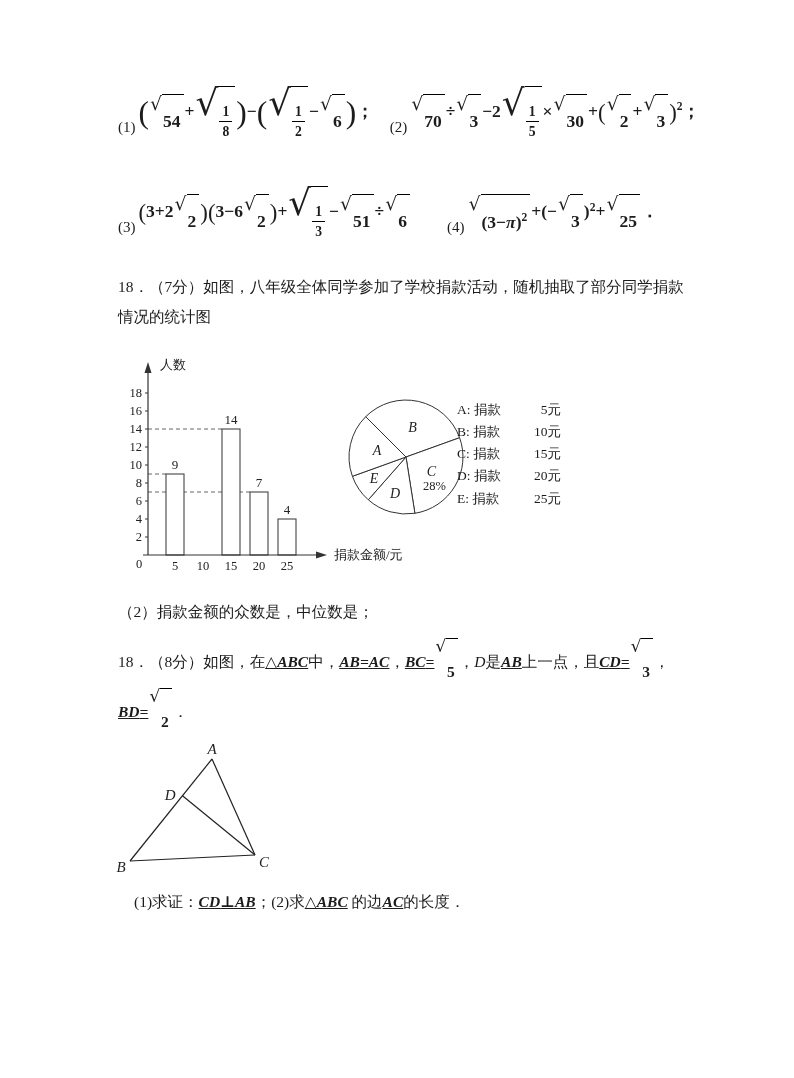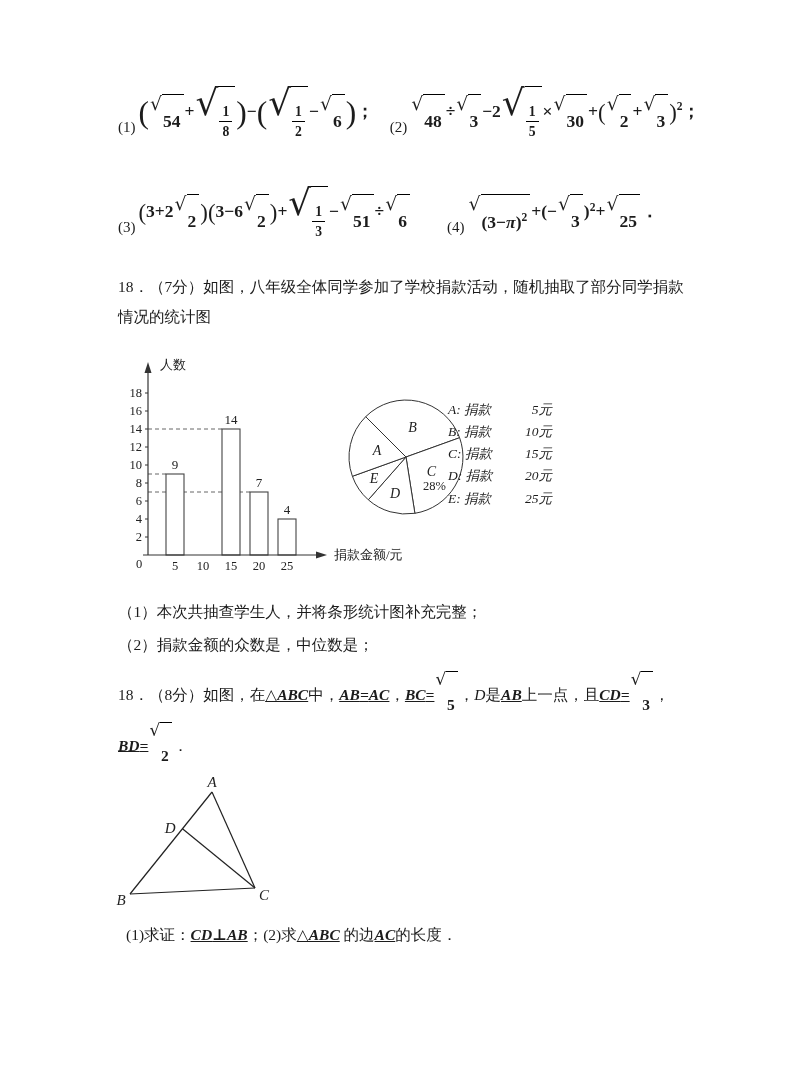--- a/index.html
+++ b/index.html
@@ -27,28 +27,28 @@
   .sqrt{display:inline-flex;align-items:flex-start;vertical-align:middle;margin:0 1px;}
   .sqrt-sign{line-height:0.98;font-weight:400;font-size:1.08em;font-family:"DejaVu Sans",sans-serif;}
   .sqrt.tall .sqrt-sign{font-size:2.05em;line-height:0.92;}
   .sqrt-rad{border-top:1.4px solid #000;padding:16px 3px 0 1px;display:inline-block;font-weight:700;}
 
   
   .p18-title{margin:32px 0 0;line-height:1.95;}
   .charts{position:relative;height:250px;margin-top:12px;}
   #barchart{position:absolute;left:0;top:0;}
   #piechart{position:absolute;left:222px;top:40px;}
-  .legend{position:absolute;left:330px;top:54px;font-size:13.5px;font-style:italic;}
+  .legend{position:absolute;left:339px;top:54px;font-size:13.5px;}
   .legend-row{display:flex;justify-content:space-between;width:104px;line-height:1.65;}
   .questions p{margin:0;line-height:2.15;}
 
   
   .p19{margin:10px 0 0;line-height:2.15;}
   #triangle{display:block;margin:4px 0 0 -6px;}
-  .p19b{margin:2px 8px 0;line-height:2.15;}
+  .p19b{margin:2px 16px 0;line-height:2.15;}
 
   svg text{font-family:"Liberation Serif","DejaVu Serif",serif;fill:#222;}
 </style>
 </head>
 <body>
 
 <div class="page">
   <div class="content">
 
     <div class="f-row">
@@ -68,21 +68,21 @@
                 <span class="fnum">1</span>
                 <span class="fden">2</span>
               </span></span>
           </span><span class="tok-txt">−</span><span class="sqrt">
             <span class="sqrt-sign">√</span>
             <span class="sqrt-rad"><span class="tok-txt">6</span></span>
           </span><span class="tok-big">)</span><span class="tok-txt">；</span></span>
       <span class="f-label gap">(2)</span>
       <span class="formula mathbold"><span class="sqrt">
             <span class="sqrt-sign">√</span>
-            <span class="sqrt-rad"><span class="tok-txt">48</span></span>
+            <span class="sqrt-rad"><span class="tok-txt">70</span></span>
           </span><span class="tok-txt">÷</span><span class="sqrt">
             <span class="sqrt-sign">√</span>
             <span class="sqrt-rad"><span class="tok-txt">3</span></span>
           </span><span class="tok-txt">−2</span><span class="sqrt tall">
             <span class="sqrt-sign">√</span>
             <span class="sqrt-rad"><span class="frac">
                 <span class="fnum">1</span>
                 <span class="fden">5</span>
               </span></span>
           </span><span class="tok-txt">×</span><span class="sqrt">
@@ -208,21 +208,20 @@
             <span>20元</span>
           </div>
           <div class="legend-row">
             <span>E: 捐款</span>
             <span>25元</span>
           </div>
         </div>
     </div>
 
     <div class="questions">
-      <p>（1）本次共抽查学生人，并将条形统计图补充完整；</p>
       <p>（2）捐款金额的众数是，中位数是；</p>
     </div>
 
     <p class="p19"><span class="tok-txt">18．（8分）如图，在</span><span class="tok-bi">△ABC</span><span class="tok-txt">中，</span><span class="tok-bi">AB</span><span class="tok-bi">=</span><span class="tok-bi">AC</span><span class="tok-txt">，</span><span class="tok-bi">BC</span><span class="tok-bi">=</span><span class="sqrt">
           <span class="sqrt-sign">√</span>
           <span class="sqrt-rad"><span class="tok-txt">5</span></span>
         </span><span class="tok-txt">，</span><span class="tok-it">D</span><span class="tok-txt">是</span><span class="tok-bi">AB</span><span class="tok-txt">上一点，且</span><span class="tok-bi">CD</span><span class="tok-bi">=</span><span class="sqrt">
           <span class="sqrt-sign">√</span>
           <span class="sqrt-rad"><span class="tok-txt">3</span></span>
         </span><span class="tok-txt">，</span><br><span class="tok-bi">BD</span><span class="tok-bi">=</span><span class="sqrt">

